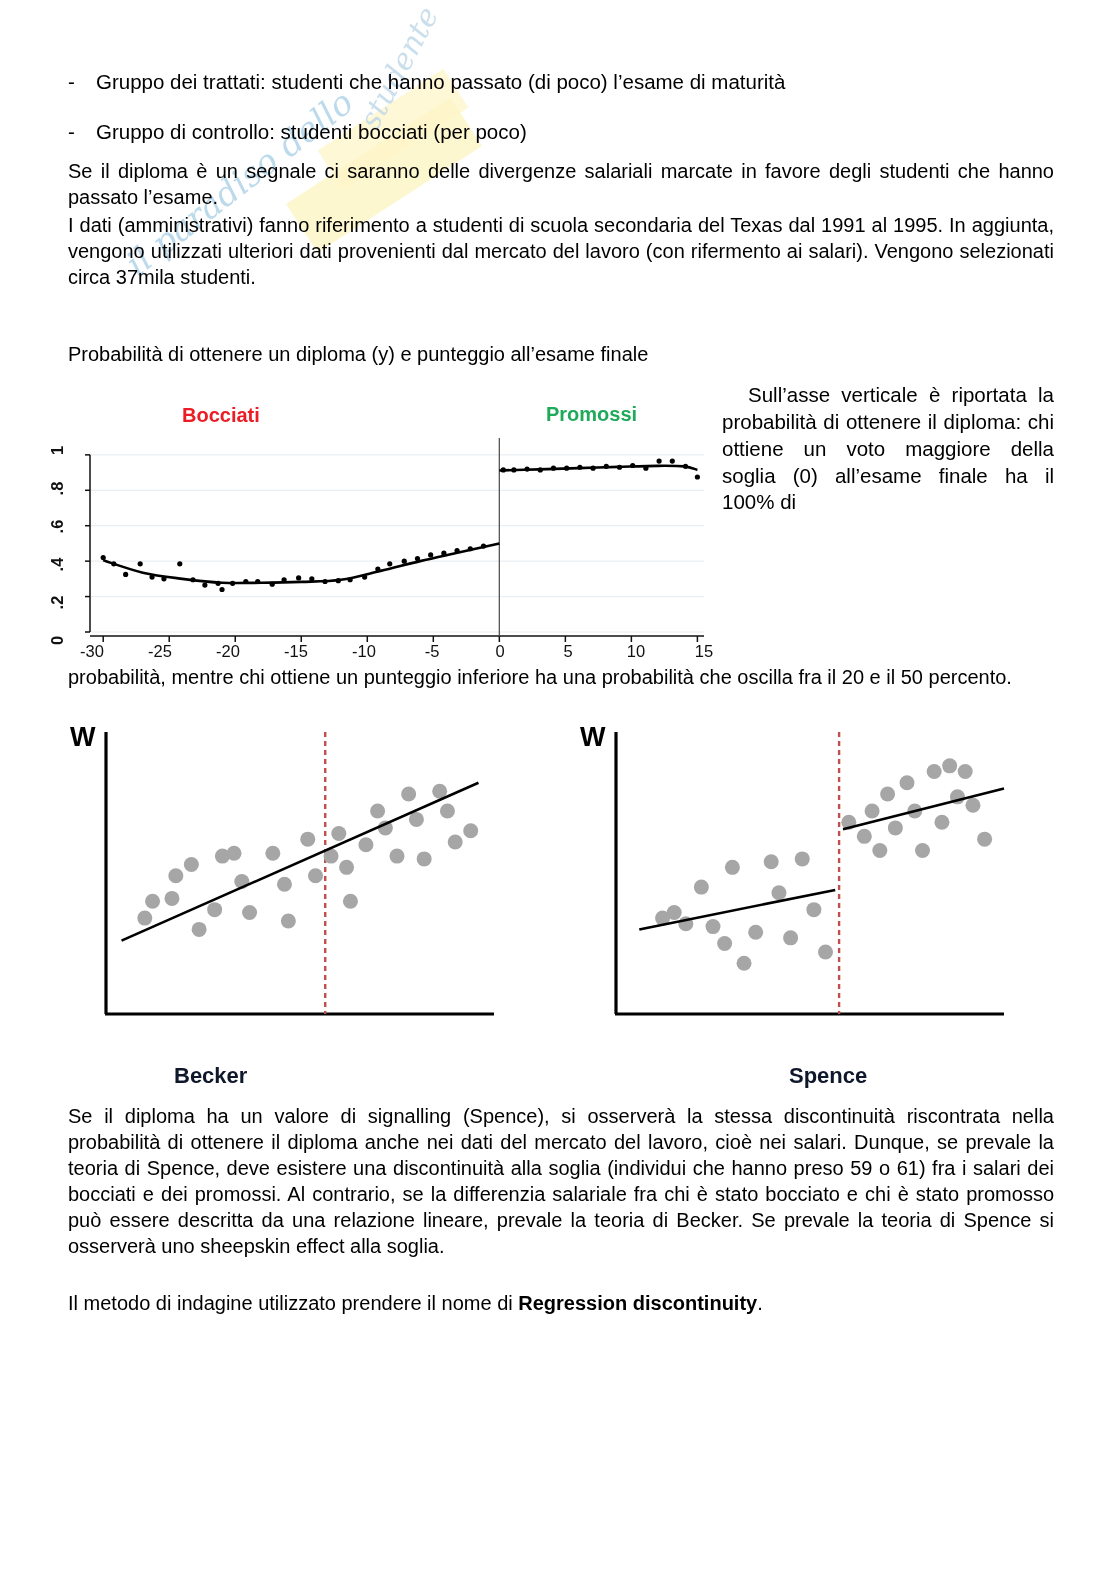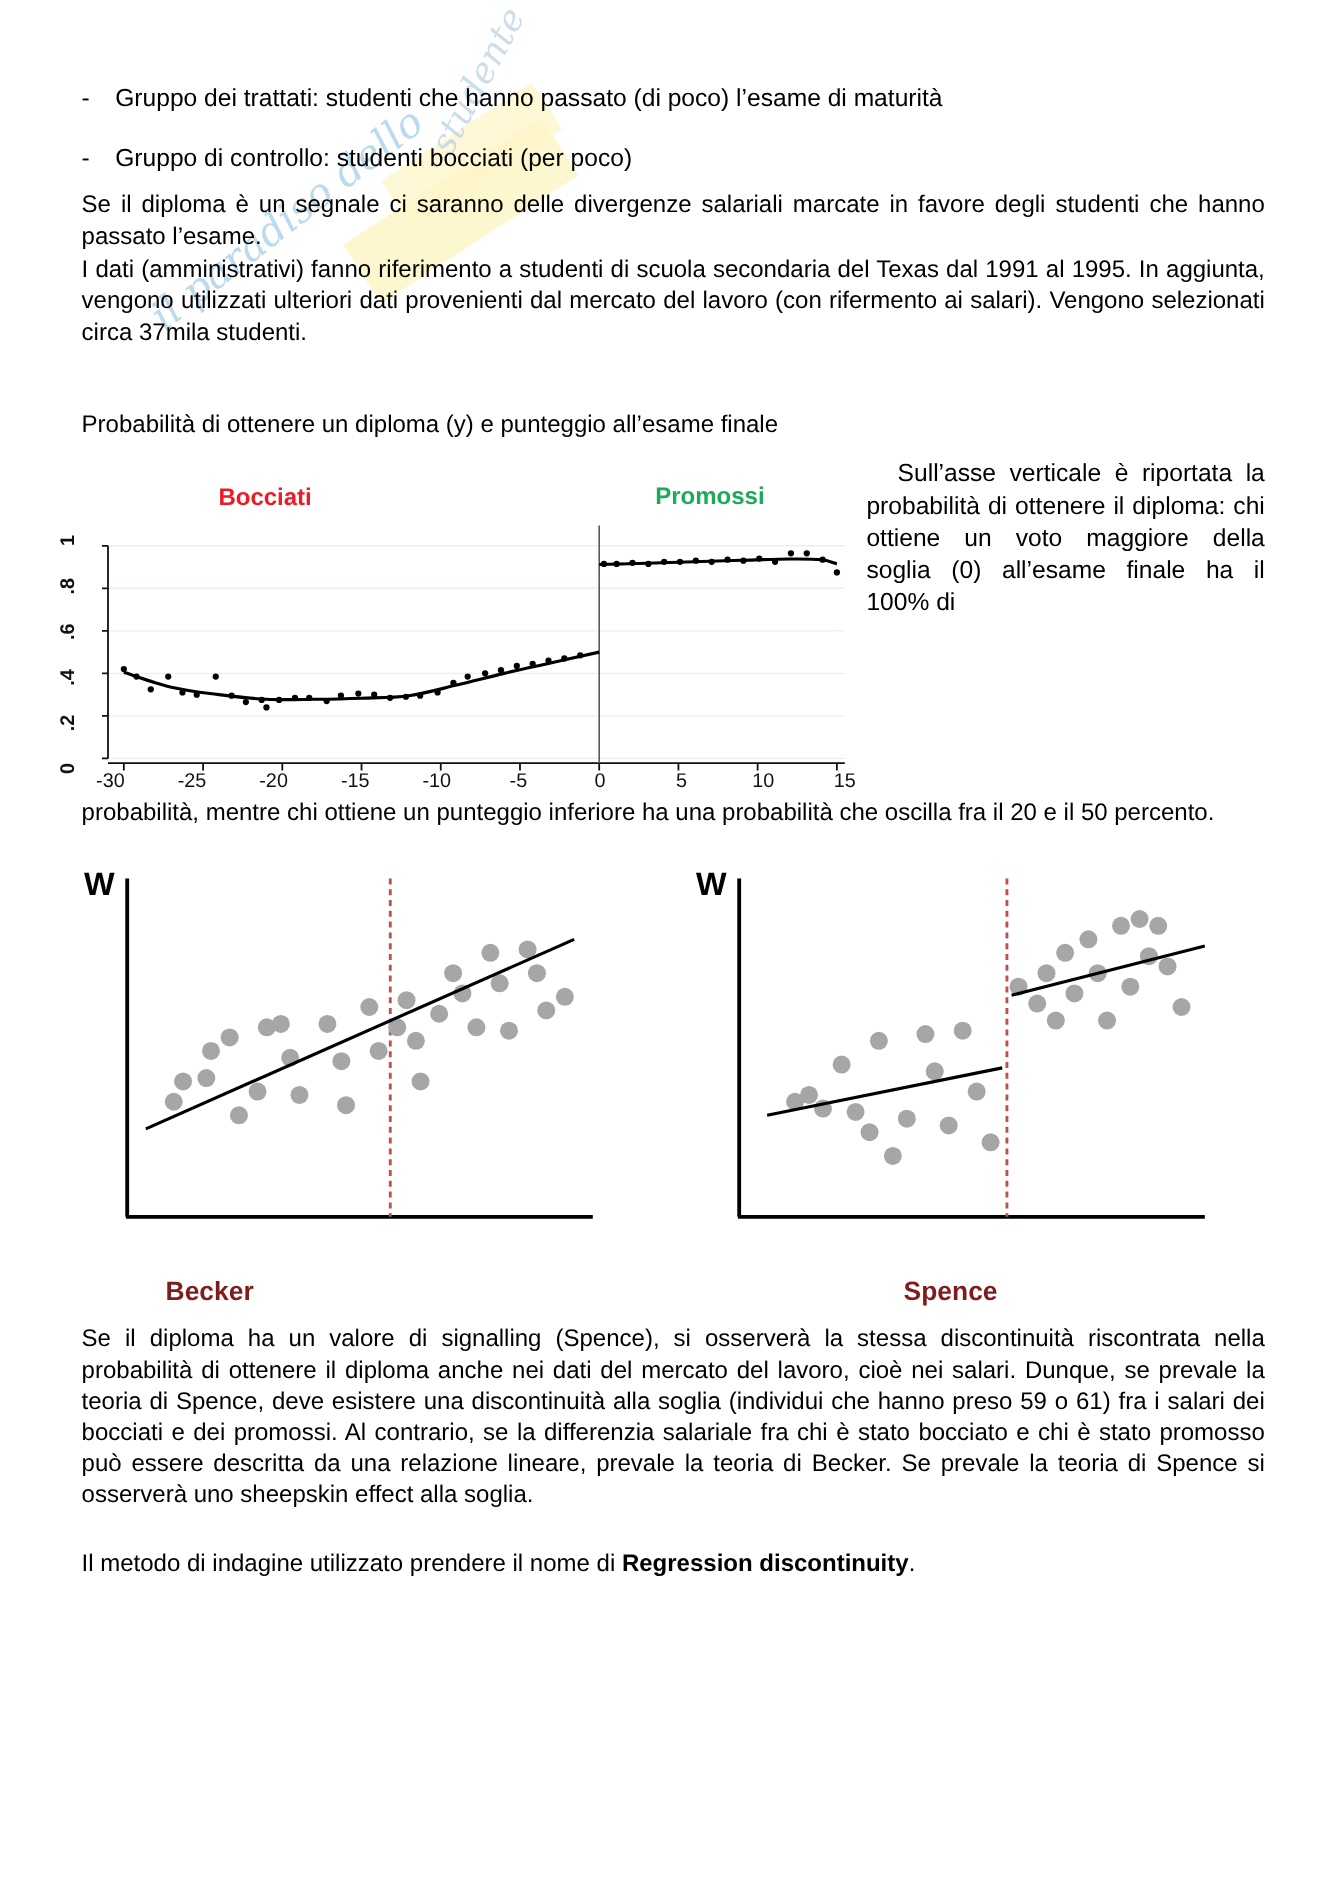--- a/index.html
+++ b/index.html
@@ -196,21 +196,22 @@
     top: 0px;
     font-size: 27px;
     font-weight: bold;
     font-family: "Liberation Sans", sans-serif;
   }
 
   .cap {
     position: absolute;
     font-size: 22px;
     font-weight: bold;
-    color: #7f1d1d;
+    color: #0f172a;
+    margin-left: 36px;
   }
   .cap.becker { left: 138px; top: 1063px; }
   .cap.spence { left: 753px; top: 1063px; }
 
   b.strong { font-weight: bold; }
 </style>
 </head>
 <body>
 
 <div class="wm-layer">

